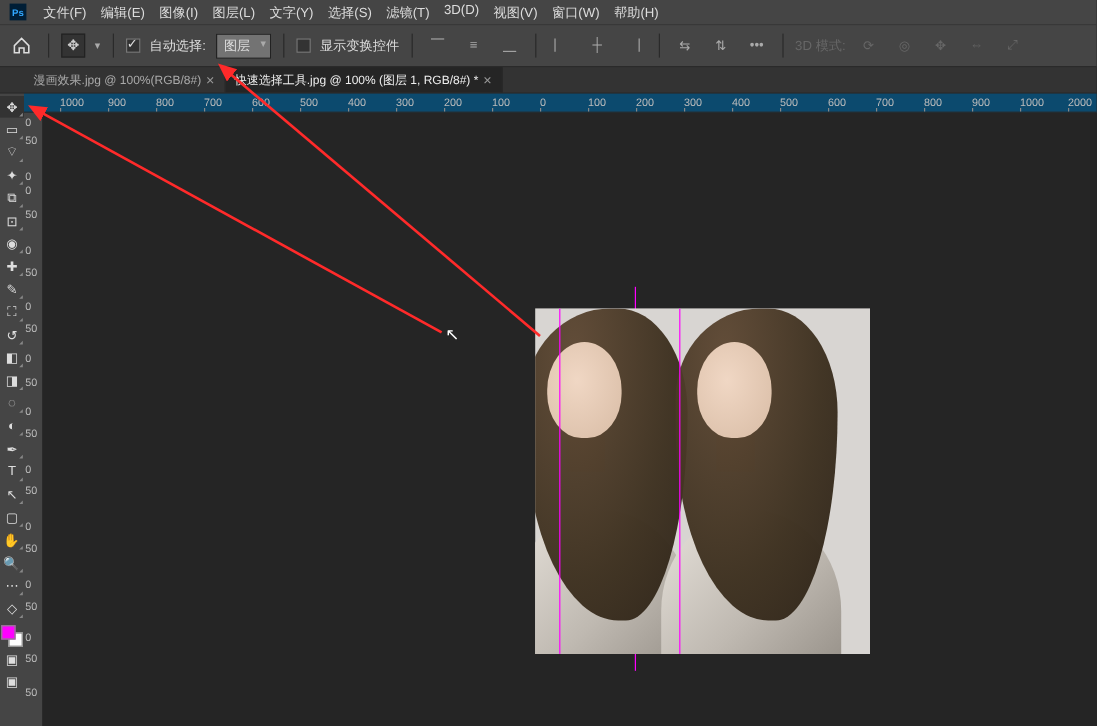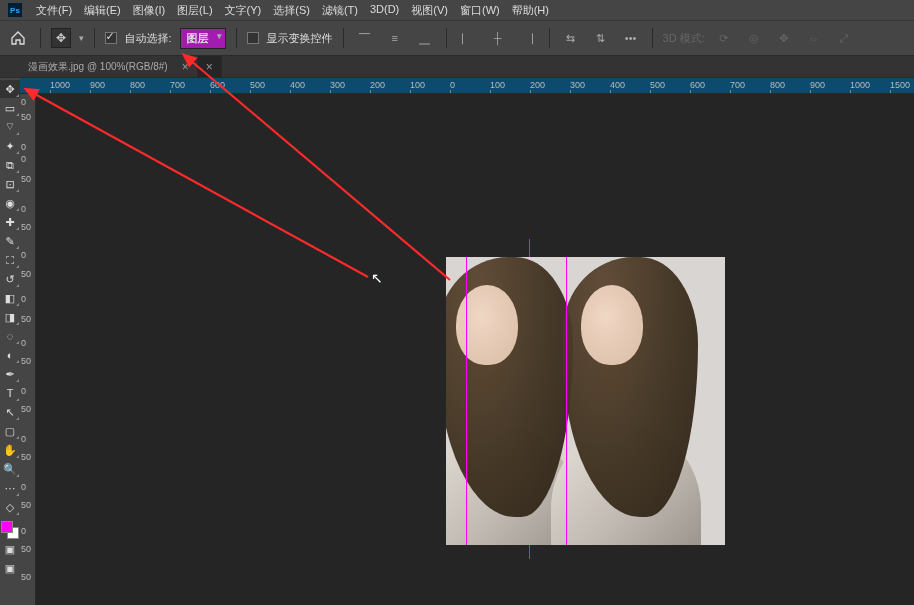--- a/index.html
+++ b/index.html
@@ -77,26 +77,25 @@
     .checkbox.checked::after {
       content: '✓';
       position: absolute;
       top: -3px;
       left: 0px;
       color: #ddd;
       font-size: 11px;
     }
     .opt-label { color: #ddd; font-size: 11px; }
     .dropdown {
-      background: #a21caf;
+      background: #737373;
       border: 1px solid #222;
       padding: 2px 16px 2px 6px;
       color: #ddd;
       position: relative;
-      font-weight: bold;
     }
     .dropdown::after {
       content: '▾';
       position: absolute;
       right: 3px;
       font-size: 9px;
       color: #aaa;
     }
     .divider-v {
       width: 1px;
@@ -124,21 +123,21 @@
       padding-left: 20px;
     }
     .tab {
       display: flex;
       align-items: center;
       padding: 0 8px;
       color: #aaa;
       font-size: 10px;
       border-right: 1px solid #2a2a2a;
       cursor: pointer;
-      gap: 14px;
+      gap: 4px;
     }
     .tab.active {
       background: #252525;
       color: #eee;
     }
     .tab-close {
       font-size: 12px;
       color: #999;
     }
     
@@ -395,20 +394,21 @@
   <span class="icon-btn disabled">⇔</span>
   <span class="icon-btn disabled">⤢</span>
 </div>
 
 <div class="tab-bar" id="tab-bar">
     <div class="tab">
       <span>漫画效果.jpg @ 100%(RGB/8#)</span>
       <span class="tab-close">×</span>
     </div>
     <div class="tab active">
+      <span>快速选择工具.jpg @ 100% (图层 1, RGB/8#) *</span>
       <span class="tab-close">×</span>
     </div>
   </div>
 
 <div class="ruler-h" id="ruler-h">
     <span class="ruler-tick" style="left: 30px;">1000</span>
     <span class="ruler-tick" style="left: 70px;">900</span>
     <span class="ruler-tick" style="left: 110px;">800</span>
     <span class="ruler-tick" style="left: 150px;">700</span>
     <span class="ruler-tick" style="left: 190px;">600</span>
@@ -421,21 +421,21 @@
     <span class="ruler-tick" style="left: 470px;">100</span>
     <span class="ruler-tick" style="left: 510px;">200</span>
     <span class="ruler-tick" style="left: 550px;">300</span>
     <span class="ruler-tick" style="left: 590px;">400</span>
     <span class="ruler-tick" style="left: 630px;">500</span>
     <span class="ruler-tick" style="left: 670px;">600</span>
     <span class="ruler-tick" style="left: 710px;">700</span>
     <span class="ruler-tick" style="left: 750px;">800</span>
     <span class="ruler-tick" style="left: 790px;">900</span>
     <span class="ruler-tick" style="left: 830px;">1000</span>
-    <span class="ruler-tick" style="left: 870px;">1500</span>
+    <span class="ruler-tick" style="left: 870px;">2000</span>
   </div>
 
 <div class="ruler-v" id="ruler-v">
     <span class="ruler-tick" style="top: 3px;">0</span>
     <span class="ruler-tick" style="top: 18px;">50</span>
     <span class="ruler-tick" style="top: 48px;">0</span>
     <span class="ruler-tick" style="top: 60px;">0</span>
     <span class="ruler-tick" style="top: 80px;">50</span>
     <span class="ruler-tick" style="top: 110px;">0</span>
     <span class="ruler-tick" style="top: 128px;">50</span>

